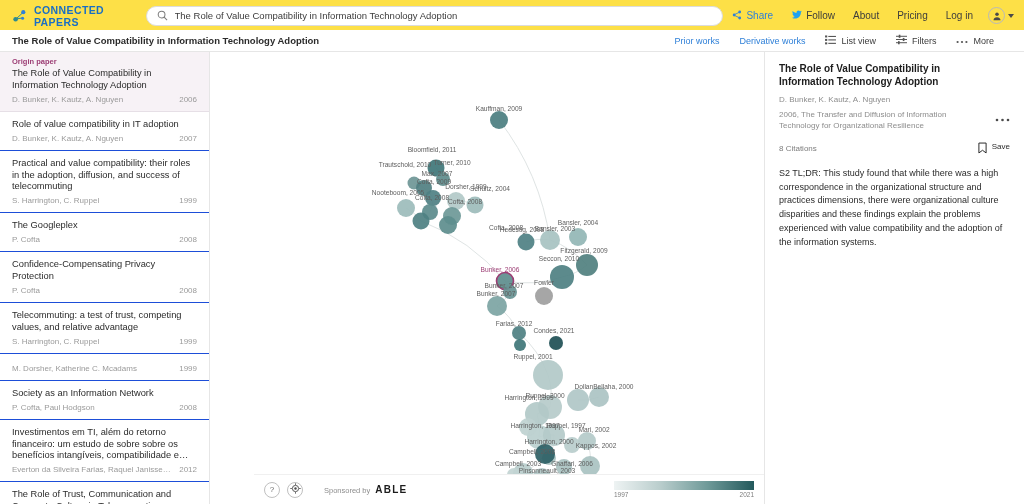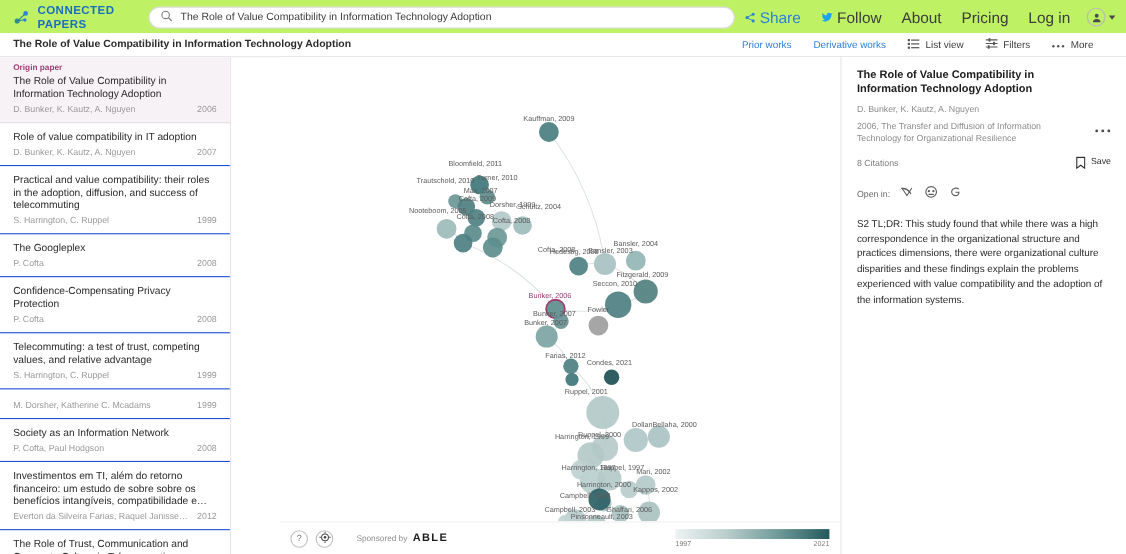--- a/index.html
+++ b/index.html
@@ -11,21 +11,21 @@
     color: #2b2b2b;
     -webkit-font-smoothing: antialiased;
   }
   #app { position: relative; width: 1024px; height: 504px; }
 
   
   .topbar {
     position: absolute; left: 0; top: 0; width: 1024px; height: 32px;
     display: flex; align-items: center;
     border-bottom: 1px solid #e6e6e6;
-    background: #bef264;
+    background: #fde047;
   }
   .brand { display: flex; align-items: center; gap: 6px; padding-left: 12px; width: 140px; }
   .brand-logo { width: 16px; height: 16px; position: relative; flex: 0 0 auto; }
   .brand-name {
     font-size: 10.5px; font-weight: bold; letter-spacing: .4px;
     color: #1a6fc4;
   }
   .searchwrap {
     margin-left: 6px;
     width: 580px; height: 20px;
@@ -34,22 +34,22 @@
     padding: 0 10px; background: #fff;
   }
   .searchwrap svg { flex: 0 0 auto; }
   .search-input {
     border: 0; outline: 0; width: 100%; height: 18px;
     font-family: "Liberation Sans", sans-serif;
     font-size: 9.5px; color: #3c3c3c; background: transparent;
   }
   .topnav { margin-left: auto; display: flex; align-items: center; gap: 0px; padding-right: 8px; }
   .topnav-item {
-    font-size: 14px; color: #3c3c3c; padding: 0 9px; white-space: nowrap;
-    display: flex; align-items: center; gap: 4px; cursor: pointer;
+    font-size: 10px; color: #3c3c3c; padding: 0 9px; white-space: nowrap;
+    display: flex; align-items: flex-start; gap: 4px; cursor: pointer;
   }
   .topnav-item.link { color: #2f80d8; }
   .avatar-btn { display: flex; align-items: center; gap: 3px; padding-left: 6px; padding-right: 2px; cursor: pointer;}
   .avatar {
     width: 17px; height: 17px; border-radius: 50%;
     border: 1px solid #b9b9b9; display: flex; align-items: center; justify-content: center;
   }
   .caret { width: 0; height: 0; border-left: 3.5px solid transparent; border-right: 3.5px solid transparent; border-top: 4.5px solid #4a4a4a; }
 
   
@@ -480,37 +480,15 @@
       <span class="rp-citations">8 Citations</span>
       <span class="rp-save">
         <span>
           <svg width="9" height="12" viewBox="0 0 10 13">
             <path d="M1 1h8v11l-4-3-4 3z" fill="none" stroke="#2b2b2b" stroke-width="1.1"></path>
           </svg>
         </span>
         <span>Save</span>
       </span>
     </div>
-    <div class="rp-openrow">
-      <span class="rp-open-label">Open in:</span>
-      <span class="rp-icon">
-        <svg width="13" height="13" viewBox="0 0 14 14">
-          <path d="M1.5 3.5 C5 3.5 8.5 5 11 9 C9 5 6 3 1.5 3.5 Z" fill="none" stroke="#5a5a5a" stroke-width="1"></path>
-          <path d="M2 3.2 L7 10.5 L11.8 3.2" fill="none" stroke="#5a5a5a" stroke-width="1"></path>
-        </svg>
-      </span>
-      <span class="rp-icon">
-        <svg width="13" height="13" viewBox="0 0 14 14">
-          <circle cx="7" cy="7" r="5.2" fill="none" stroke="#5a5a5a" stroke-width="1.1"></circle>
-          <circle cx="4.8" cy="6.2" r="1.1" fill="#5a5a5a"></circle>
-          <circle cx="9.2" cy="6.2" r="1.1" fill="#5a5a5a"></circle>
-          <path d="M4.4 9.4 h5.2" stroke="#5a5a5a" stroke-width="1.1"></path>
-        </svg>
-      </span>
-      <span class="rp-icon">
-        <svg width="13" height="13" viewBox="0 0 14 14">
-          <path d="M10.5 4.2 C8 2.4 4.6 3.2 3.6 5.6 C2.7 8 4.4 10.6 7 10.6 C9 10.6 10.4 9.3 10.5 7.3 H7.2" fill="none" stroke="#5a5a5a" stroke-width="1.1"></path>
-        </svg>
-      </span>
-    </div>
     <div class="rp-tldr">S2 TL;DR: This study found that while there was a high correspondence in the organizational structure and practices dimensions, there were organizational culture disparities and these findings explain the problems experienced with value compatibility and the adoption of the information systems.</div>
   </div>
 </div>
 
 </body></html>

